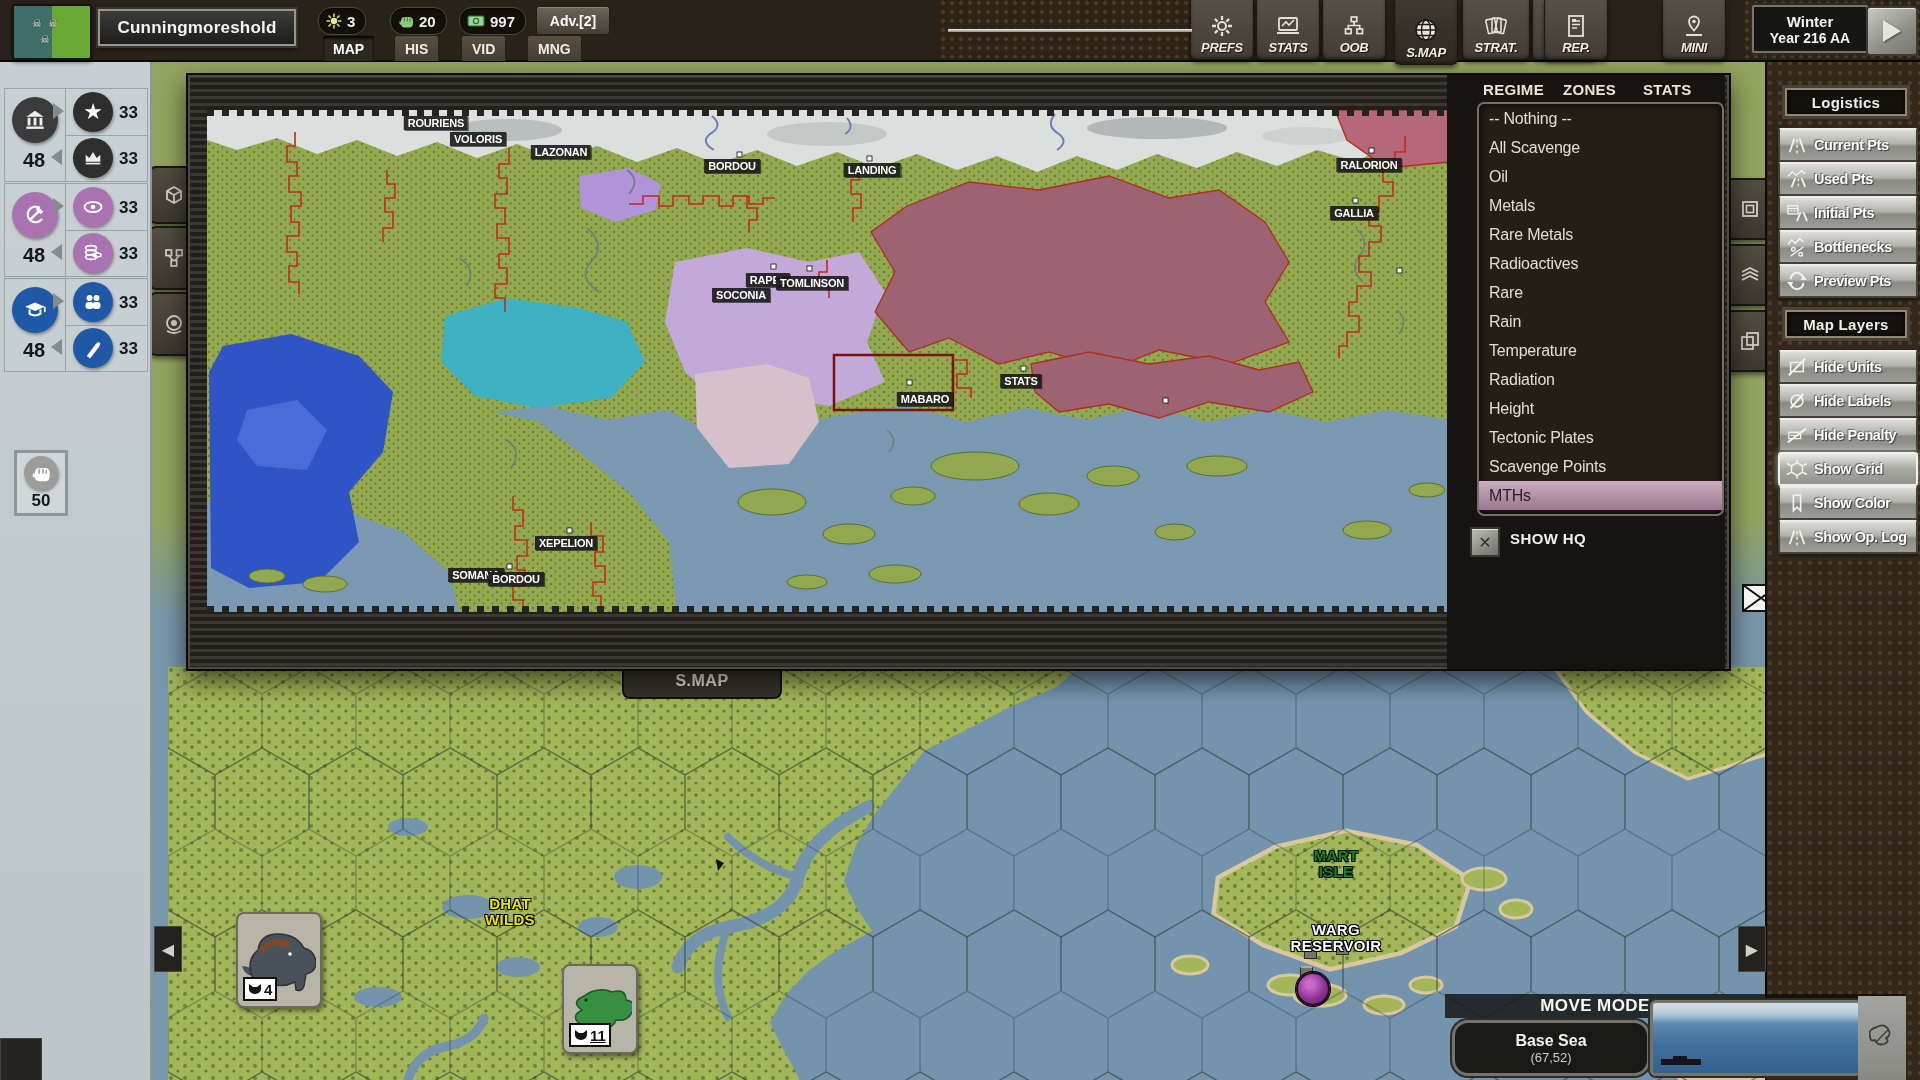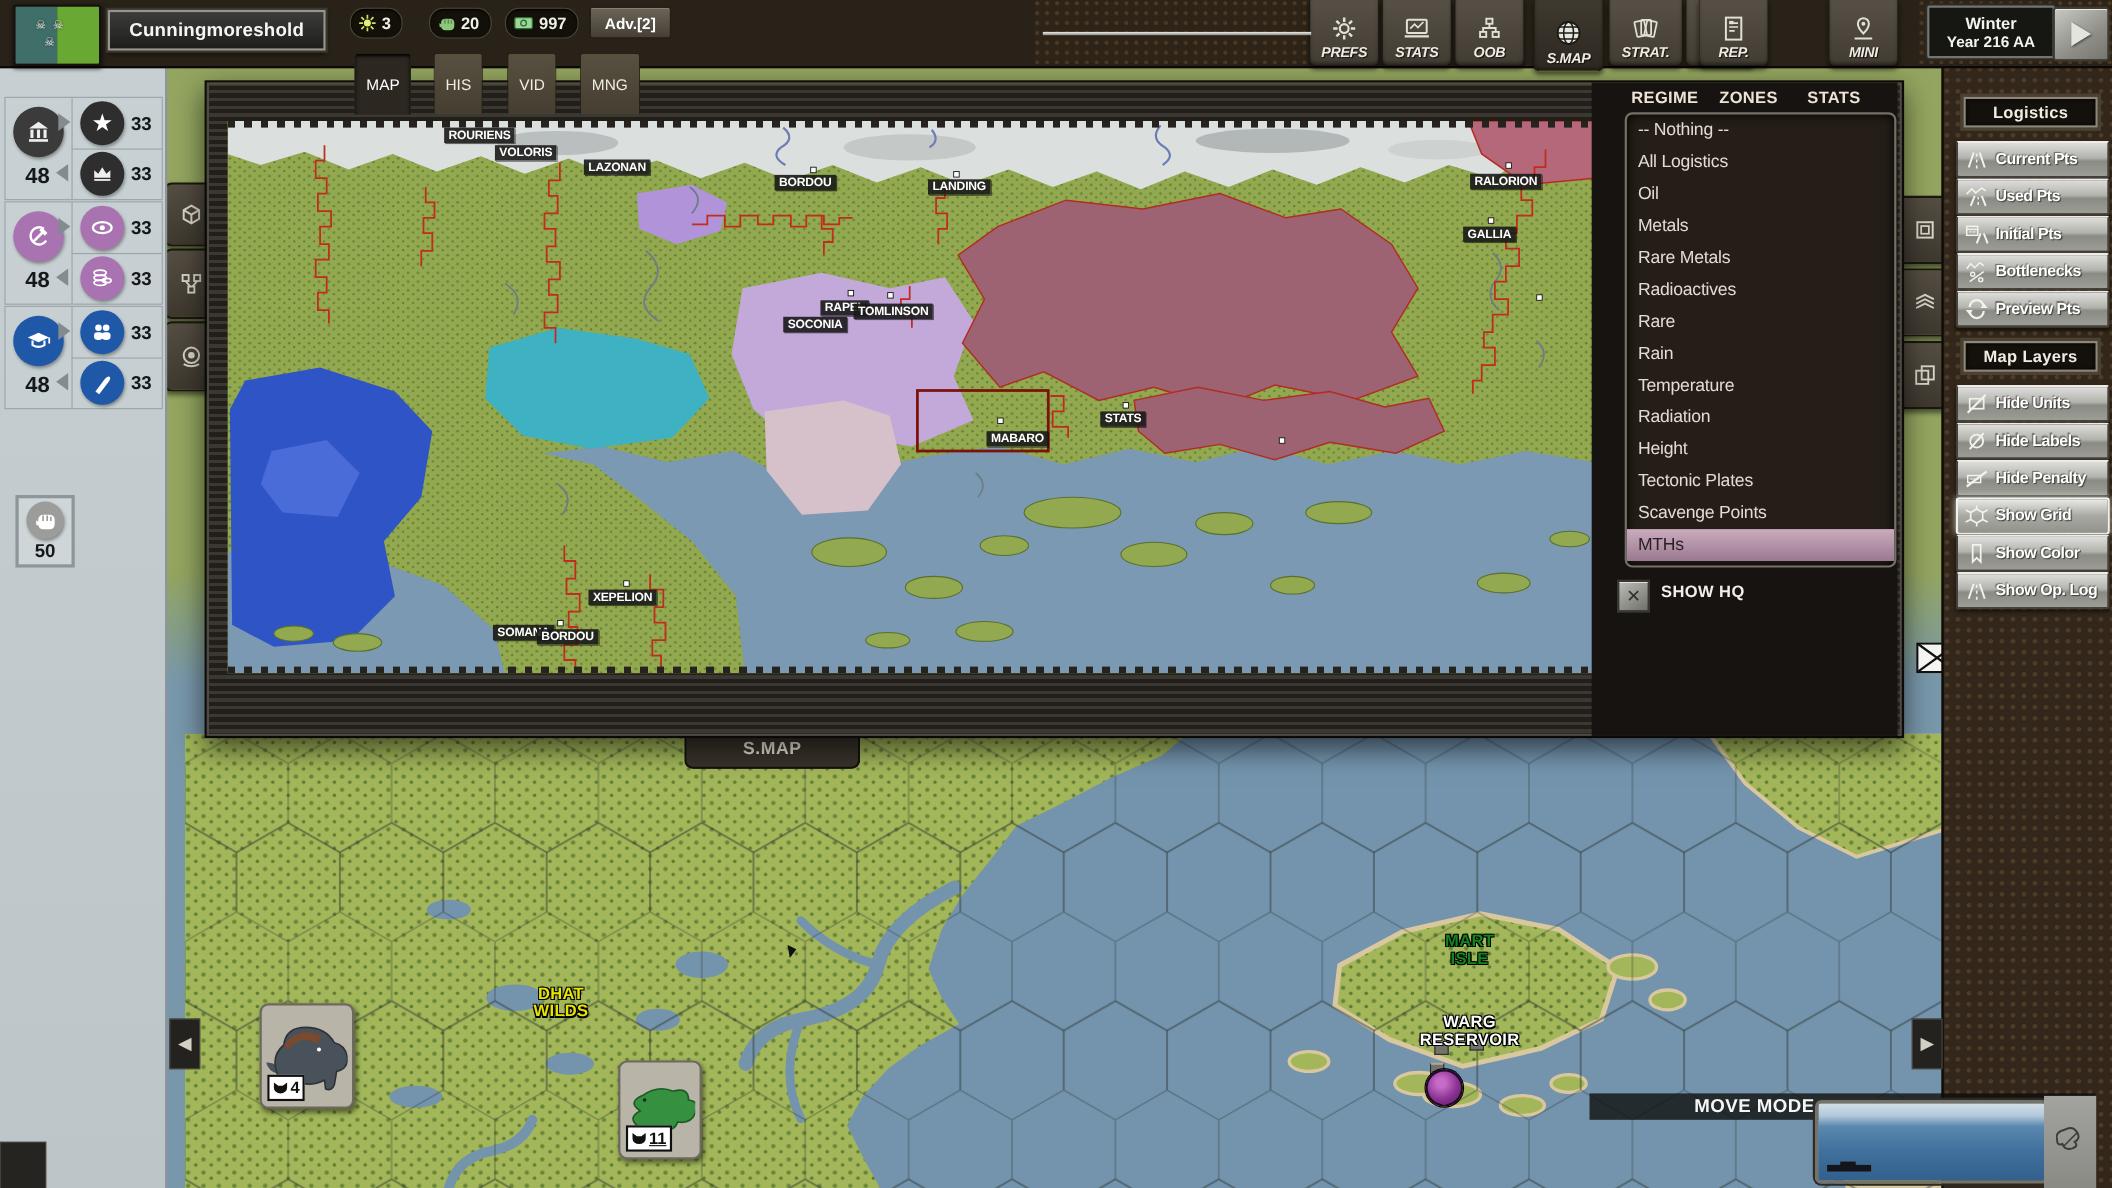--- a/index.html
+++ b/index.html
@@ -11,21 +11,21 @@
   
   #topbar{left:0;top:0;width:1920px;height:60px;background:#282218;border-bottom:2px solid #0b0907;z-index:50;}
   .mesh{background-color:#2d2317;background-image:radial-gradient(circle at 3px 3px,#4b3a26 1.6px,transparent 2.1px);background-size:9px 9px;}
   #flag{left:12px;top:4px;width:76px;height:52px;border:2px solid #15130f;border-radius:3px;overflow:hidden;display:flex;box-shadow:0 2px 4px rgba(0,0,0,.6);}
   #flag .half1{width:50%;height:100%;background:#3f6f68;}
   #flag .half2{width:50%;height:100%;background:#69a832;}
   #flag .skull{position:absolute;color:#f2f2ee;font-size:11px;line-height:11px;text-shadow:0 0 2px #000;}
   #titleplate{left:98px;top:9px;width:194px;height:33px;background:linear-gradient(180deg,#3c3c3a,#1d1d1b);border:2px solid #96968f;box-shadow:0 0 0 2px #3a362e,0 3px 5px rgba(0,0,0,.6);color:#f5f5f2;font-weight:bold;font-size:17px;letter-spacing:.2px;}
   .respill{top:7px;height:26px;background:#121009;border:1px solid #4e473b;border-radius:13px;display:flex;align-items:center;gap:5px;padding:0 10px 0 7px;color:#f0efe8;font-weight:bold;font-size:15px;box-shadow:inset 0 1px 2px #000;}
   #advbtn{left:536px;top:6px;width:72px;height:27px;background:linear-gradient(180deg,#6b6457,#463f35);border:1px solid #221d15;border-radius:3px;box-shadow:inset 0 1px 0 #8d8577;color:#fff;font-weight:bold;font-size:14px;}
-  .navtab{top:48px;height:25px;background:linear-gradient(180deg,#58503f,#453e31);border:1px solid #262017;border-bottom:none;border-radius:3px 3px 0 0;color:#efede5;font-weight:normal;font-size:14px;padding:15px 10px;display:flex;align-items:center;}
+  .navtab{top:35px;height:25px;background:linear-gradient(180deg,#58503f,#453e31);border:1px solid #262017;border-bottom:none;border-radius:3px 3px 0 0;color:#efede5;font-weight:bold;font-size:14px;padding:0 10px;display:flex;align-items:center;}
   .navtab.on{background:#2c2720;height:25px;box-shadow:inset 0 2px 3px #000;color:#fff;}
   .topbtn{top:0;width:62px;height:55px;background:linear-gradient(180deg,#575046,#423c33);border:1px solid #1c1812;border-top:none;border-radius:0 0 6px 6px;display:flex;flex-direction:column;align-items:center;justify-content:flex-end;padding-bottom:4px;gap:2px;color:#efece4;box-shadow:inset 0 -2px 3px rgba(0,0,0,.35),0 3px 4px rgba(0,0,0,.5);}
   .topbtn .lbl{font-weight:bold;font-size:13px;letter-spacing:-.3px;text-shadow:1px 1px 1px #14110c;font-style:italic;}
   .topbtn.on{height:60px;background:linear-gradient(180deg,#3f3930,#2d2820);}
   .badge{position:absolute;right:3px;top:2px;width:16px;height:16px;border-radius:50%;background:#c98b8f;border:1px solid #5d3336;color:#241012;font-size:11px;font-weight:bold;display:flex;align-items:center;justify-content:center;}
   #turnpill{left:1752px;top:5px;width:112px;height:44px;background:#161613;border:2px solid #75756e;border-radius:2px;box-shadow:0 0 0 2px #2c2a24;display:flex;flex-direction:column;align-items:center;justify-content:center;color:#f4f4ef;font-weight:bold;z-index:51;}
   #playbtn{left:1866px;top:6px;width:48px;height:46px;background:linear-gradient(145deg,#c9c9c4,#8f8f88 60%,#767670);border:2px solid #3c3a33;border-radius:4px;box-shadow:inset 0 1px 0 #e9e9e4;z-index:52;}
   #playbtn .tri{width:0;height:0;border-left:18px solid #e4e4df;border-top:11px solid transparent;border-bottom:11px solid transparent;filter:drop-shadow(1px 1px 1px #444);}
   #pipe{left:948px;top:29px;width:244px;height:3px;background:linear-gradient(180deg,#efefec,#8a8a85);z-index:49;}
 
@@ -356,21 +356,21 @@
       <div class="cl" style="left:309px;top:469px">BORDOU</div>
     </div>
 
     <div class="abs" id="wpanelbg">
       <div class="ptab" style="left:36px;width:66px">REGIME</div>
       <div class="ptab" style="left:116px">ZONES</div>
       <div class="ptab" style="left:196px">STATS</div>
     </div>
     <div class="abs" id="plist">
       <div class="pi">-- Nothing --</div>
-      <div class="pi">All Logistics</div>
+      <div class="pi">All Scavenge</div>
       <div class="pi">Oil</div>
       <div class="pi">Metals</div>
       <div class="pi">Rare Metals</div>
       <div class="pi">Radioactives</div>
       <div class="pi">Rare</div>
       <div class="pi">Rain</div>
       <div class="pi">Temperature</div>
       <div class="pi">Radiation</div>
       <div class="pi">Height</div>
       <div class="pi">Tectonic Plates</div>
@@ -735,20 +735,24 @@
             </g>
           </svg>
       </span>
       <span>Show Op. Log</span>
     </div>
   </div>
 
   <div class="abs" id="modestrip">
     <span>MOVE MODE</span>
   </div>
+  <div class="abs" id="tilepanel">
+    <div style="font-weight:bold;font-size:16px">Base Sea</div>
+    <div style="font-size:13px;color:#cfcfc9">(67,52)</div>
+  </div>
   <div class="abs" id="seapic">
     <div style="position:absolute;left:8px;bottom:8px;width:40px;height:6px;background:#14141a"></div>
     <div style="position:absolute;left:20px;bottom:13px;width:14px;height:4px;background:#14141a"></div>
   </div>
   <div class="abs" id="banner">
     <svg width="26" height="26" viewBox="0 0 26 26">
       <path d="M8,5 q7,-4 11,2 q4,6 -2,9 q4,4 -2,6 q-7,2 -9,-4 q-5,2 -5,-4 q-2,-7 7,-9 z" fill="none" stroke="#3c3c38" stroke-width="1.8"></path>
       <path d="M7,20 l12,-12" stroke="#3c3c38" stroke-width="1.4"></path>
     </svg>
   </div>

